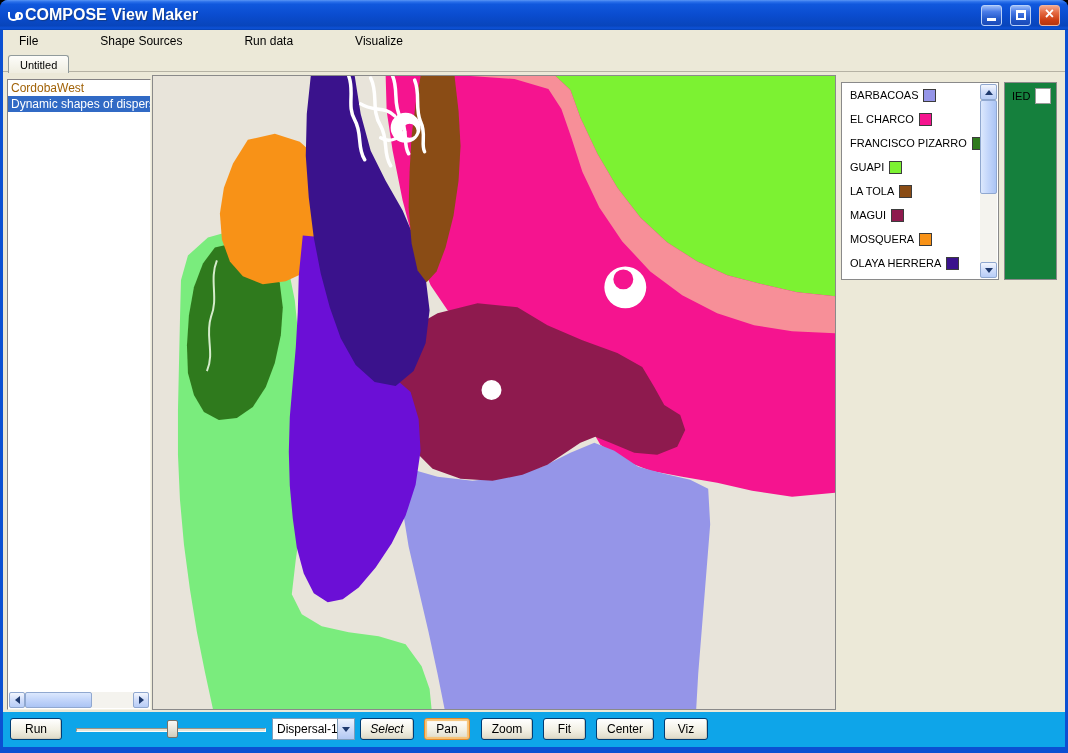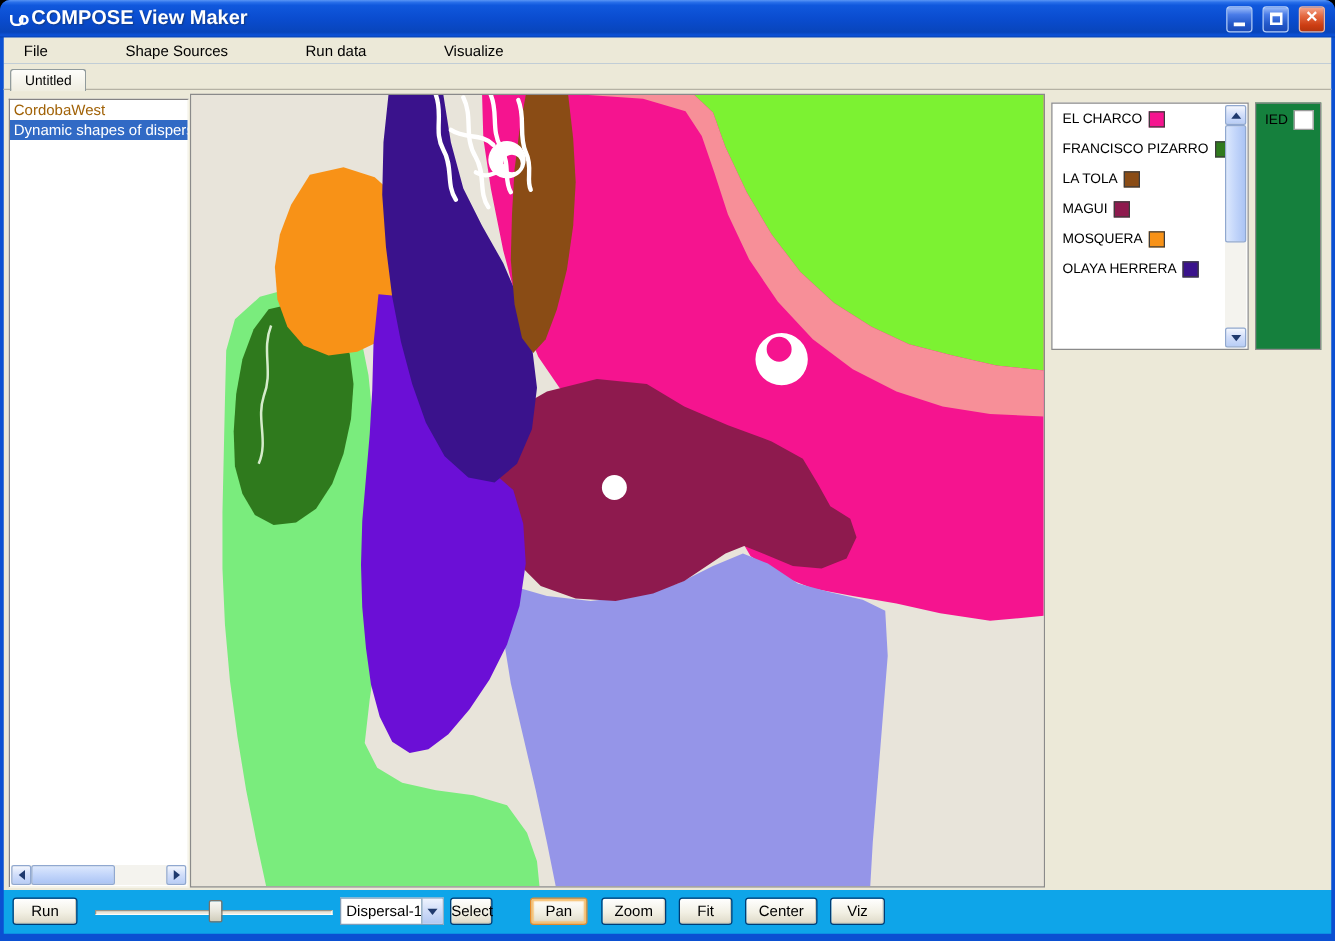--- a/index.html
+++ b/index.html
@@ -166,26 +166,34 @@
       <path fill-rule="evenodd" d="M238,52 a15,15 0 1,0 30,0 a15,15 0 1,0 -30,0 Z M250,55 a7,7 0 1,0 14,0 a7,7 0 1,0 -14,0 Z" fill="#ffffff"></path>
 
       <path fill-rule="evenodd" d="M452,212 a21,21 0 1,0 42,0 a21,21 0 1,0 -42,0 Z M461,204 a10,10 0 1,0 20,0 a10,10 0 1,0 -20,0 Z" fill="#ffffff"></path>
 
       <circle cx="339" cy="315" r="10" fill="#ffffff"></circle>
     </svg>
   </div>
 
   <div class="legend-panel">
     <div class="lrow">
+      <span>BARBACOAS</span>
+      <span class="swatch" style="background: rgb(149, 149, 232);"></span>
+    </div>
+    <div class="lrow">
       <span>EL CHARCO</span>
       <span class="swatch" style="background: rgb(245, 20, 143);"></span>
     </div>
     <div class="lrow">
       <span>FRANCISCO PIZARRO</span>
       <span class="swatch" style="background: rgb(47, 122, 29);"></span>
+    </div>
+    <div class="lrow">
+      <span>GUAPI</span>
+      <span class="swatch" style="background: rgb(124, 242, 50);"></span>
     </div>
     <div class="lrow">
       <span>LA TOLA</span>
       <span class="swatch" style="background: rgb(138, 76, 21);"></span>
     </div>
     <div class="lrow">
       <span>MAGUI</span>
       <span class="swatch" style="background: rgb(142, 26, 78);"></span>
     </div>
     <div class="lrow">
@@ -222,21 +230,21 @@
       <div class="slider-thumb"></div>
     </div>
 
     <div class="combo">
       <span class="combo-text">Dispersal-1</span>
       <span class="combo-btn">
           <i class="tri down"></i>
         </span>
     </div>
 
-    <div class="xp-btn" style="left:357px;width:34px;">Select</div>
+    <div class="xp-btn" style="left:357px;width:54px;font-style:italic;">Select</div>
     <div class="xp-btn focused" style="left:421px;width:46px;">Pan</div>
     <div class="xp-btn" style="left:478px;width:52px;">Zoom</div>
     <div class="xp-btn" style="left:540px;width:43px;">Fit</div>
     <div class="xp-btn" style="left:593px;width:58px;">Center</div>
     <div class="xp-btn" style="left:661px;width:44px;">Viz</div>
   </div>
 
 </div>
 
 </body></html>

